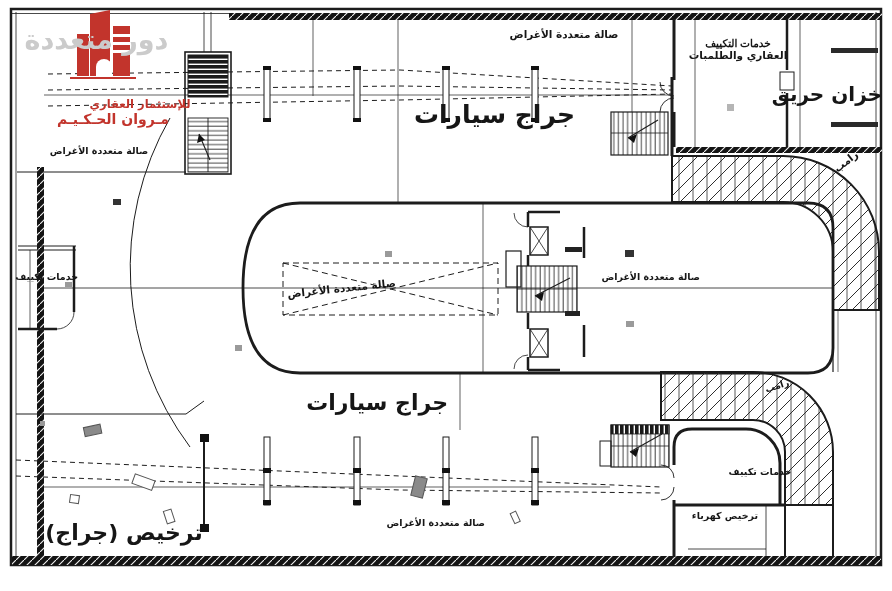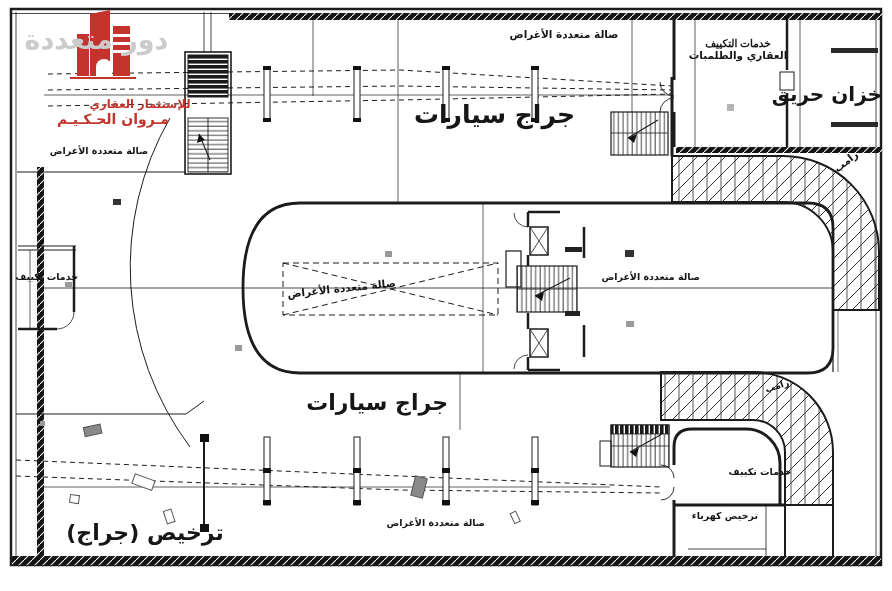--- a/index.html
+++ b/index.html
@@ -280,19 +280,19 @@
 <div class="lbl firetank" style="left:830px;top:84px;width:52px;">خزان حريق</div>
 <div class="lbl lbl-m tilt38" style="left:824px;top:156px;width:44px;">رامب</div>
 
 <div class="lbl lbl-s" style="left:44px;top:146px;width:110px;">صالة متعددة الأغراض</div>
 <div class="lbl lbl-s" style="left:16px;top:272px;width:62px;">خدمات تكييف</div>
 <div class="lbl lbl-m tilt6" style="left:288px;top:283px;width:108px;">صالة متعددة الأغراض</div>
 <div class="lbl lbl-s" style="left:615px;top:272px;width:85px;">صالة متعددة الأغراض</div>
 
 <div class="lbl big2" style="left:330px;top:391px;width:118px;">جراج سيارات</div>
 <div class="lbl lbl-s" style="left:393px;top:518px;width:92px;">صالة متعددة الأغراض</div>
-<div class="lbl big2" style="left:32px;top:521px;width:172px;padding-left:27px;">ترخيص  (جراج)</div>
+<div class="lbl big2" style="left:38px;top:521px;width:172px;">ترخيص  (جراج)</div>
 
 <div class="lbl lbl-s tilt18" style="left:757px;top:381px;width:40px;">رامب</div>
 <div class="lbl lbl-s" style="left:725px;top:467px;width:70px;">خدمات تكييف</div>
 <div class="lbl lbl-s" style="left:692px;top:511px;width:66px;">ترخيص كهرباء</div>
 
 </div>
 
 </body></html>

